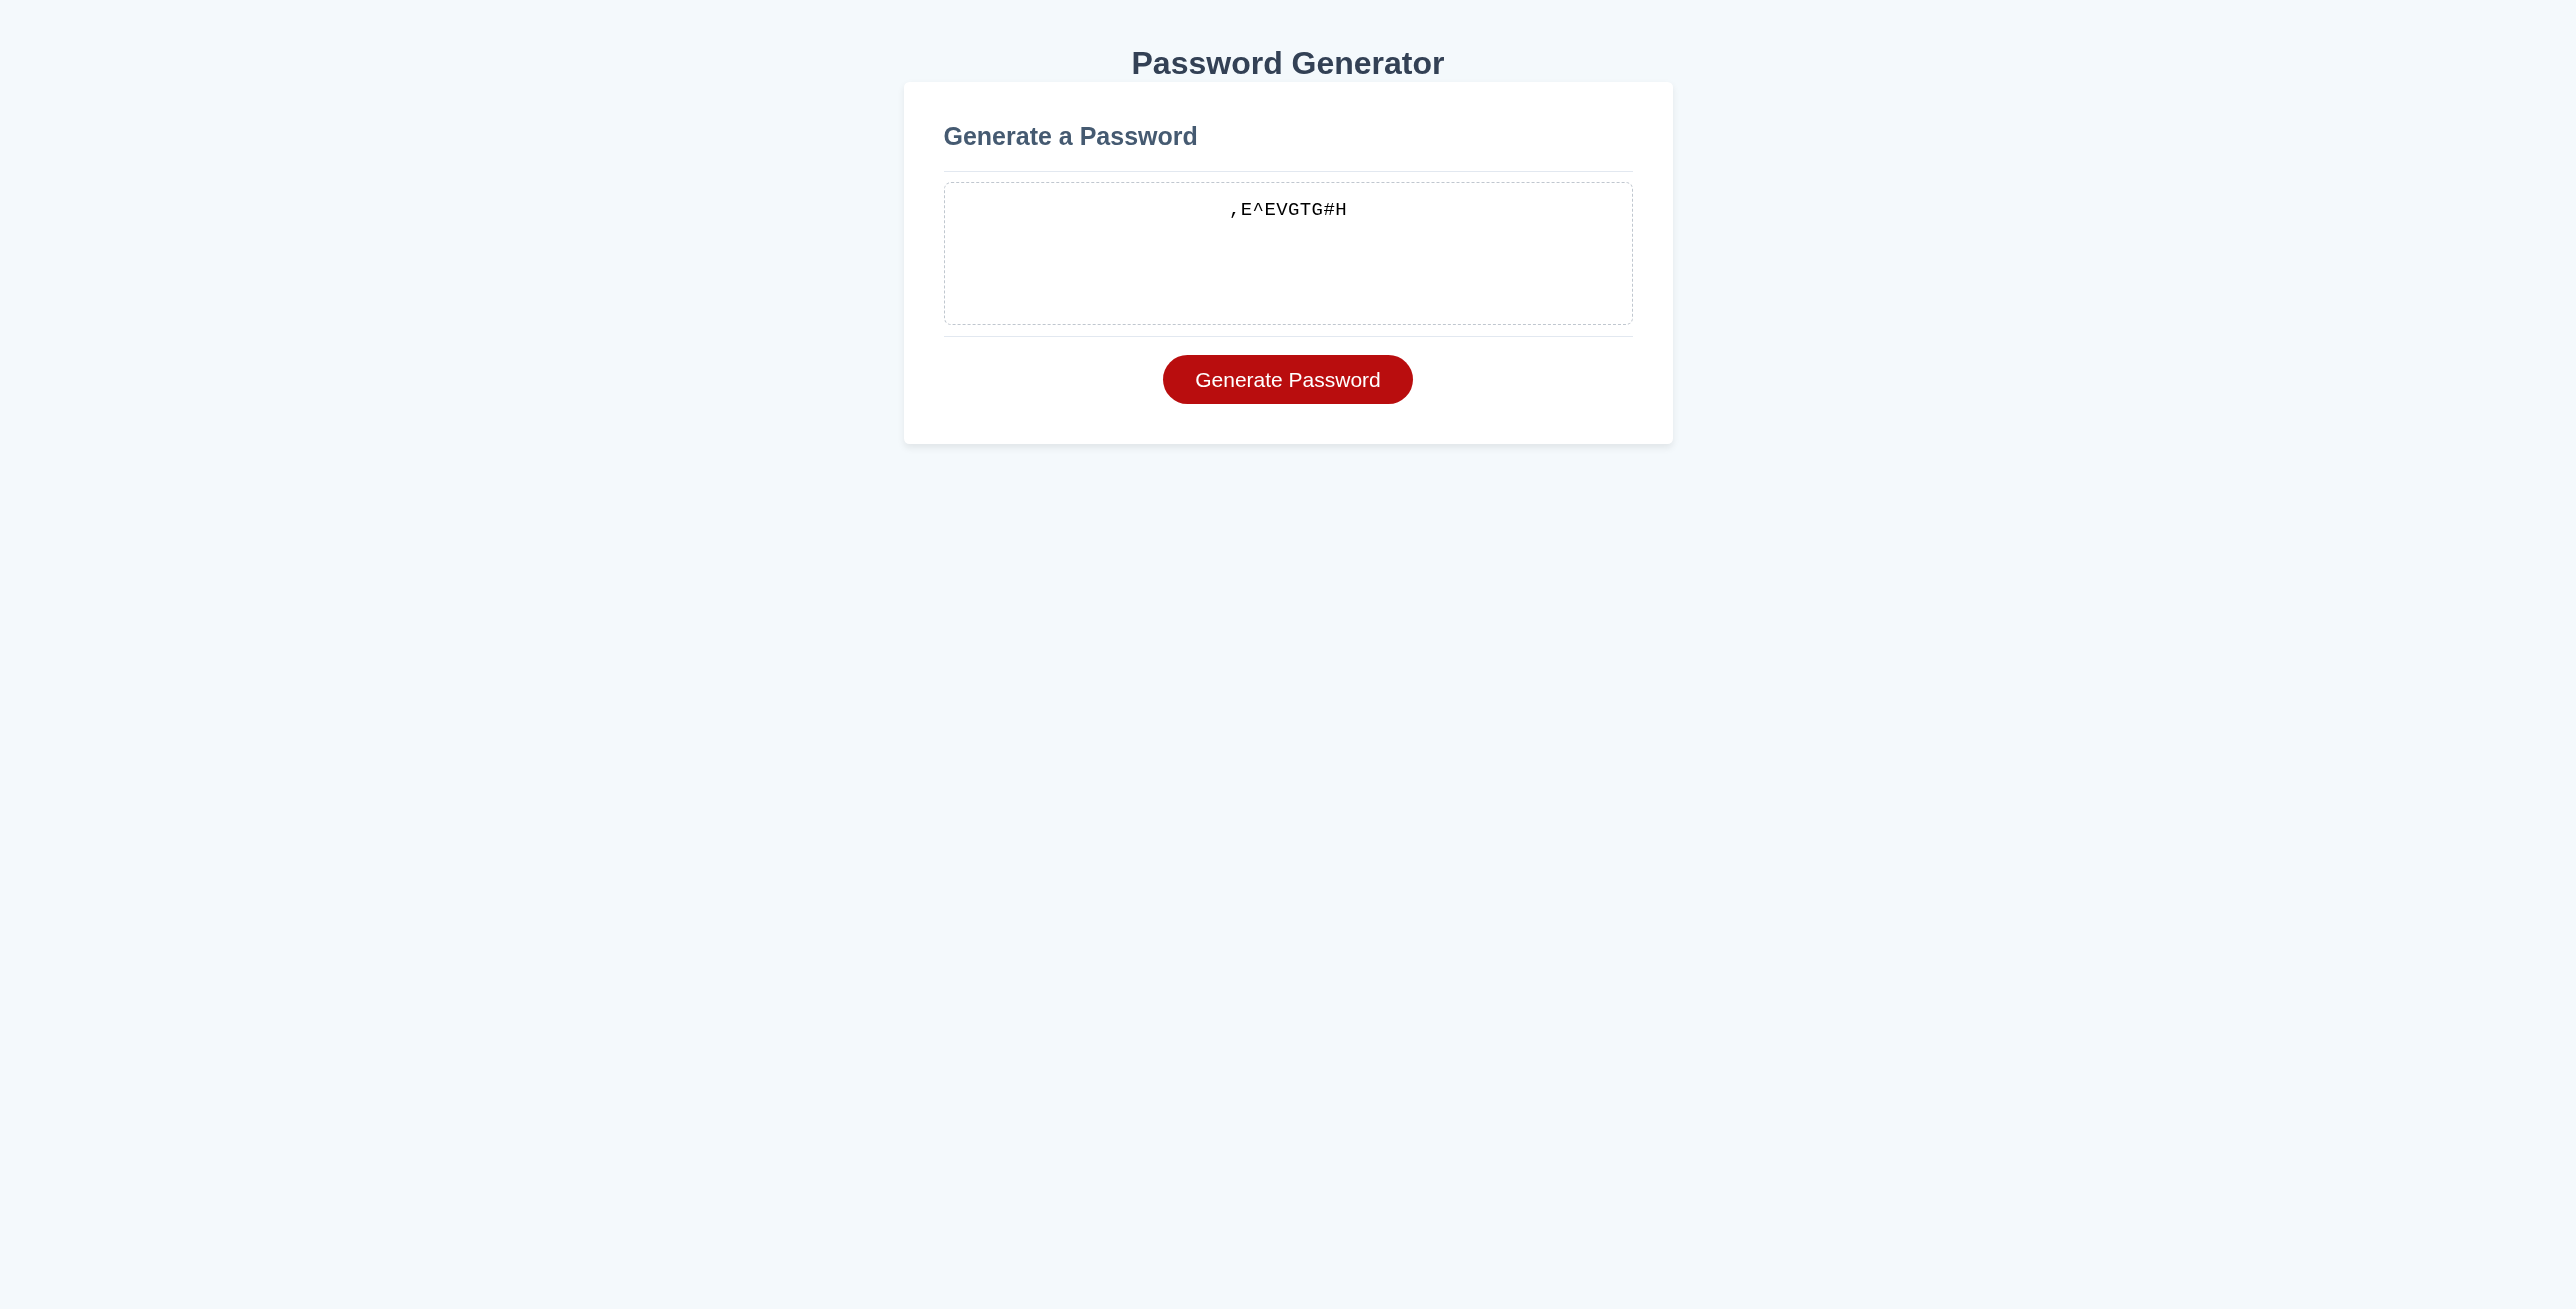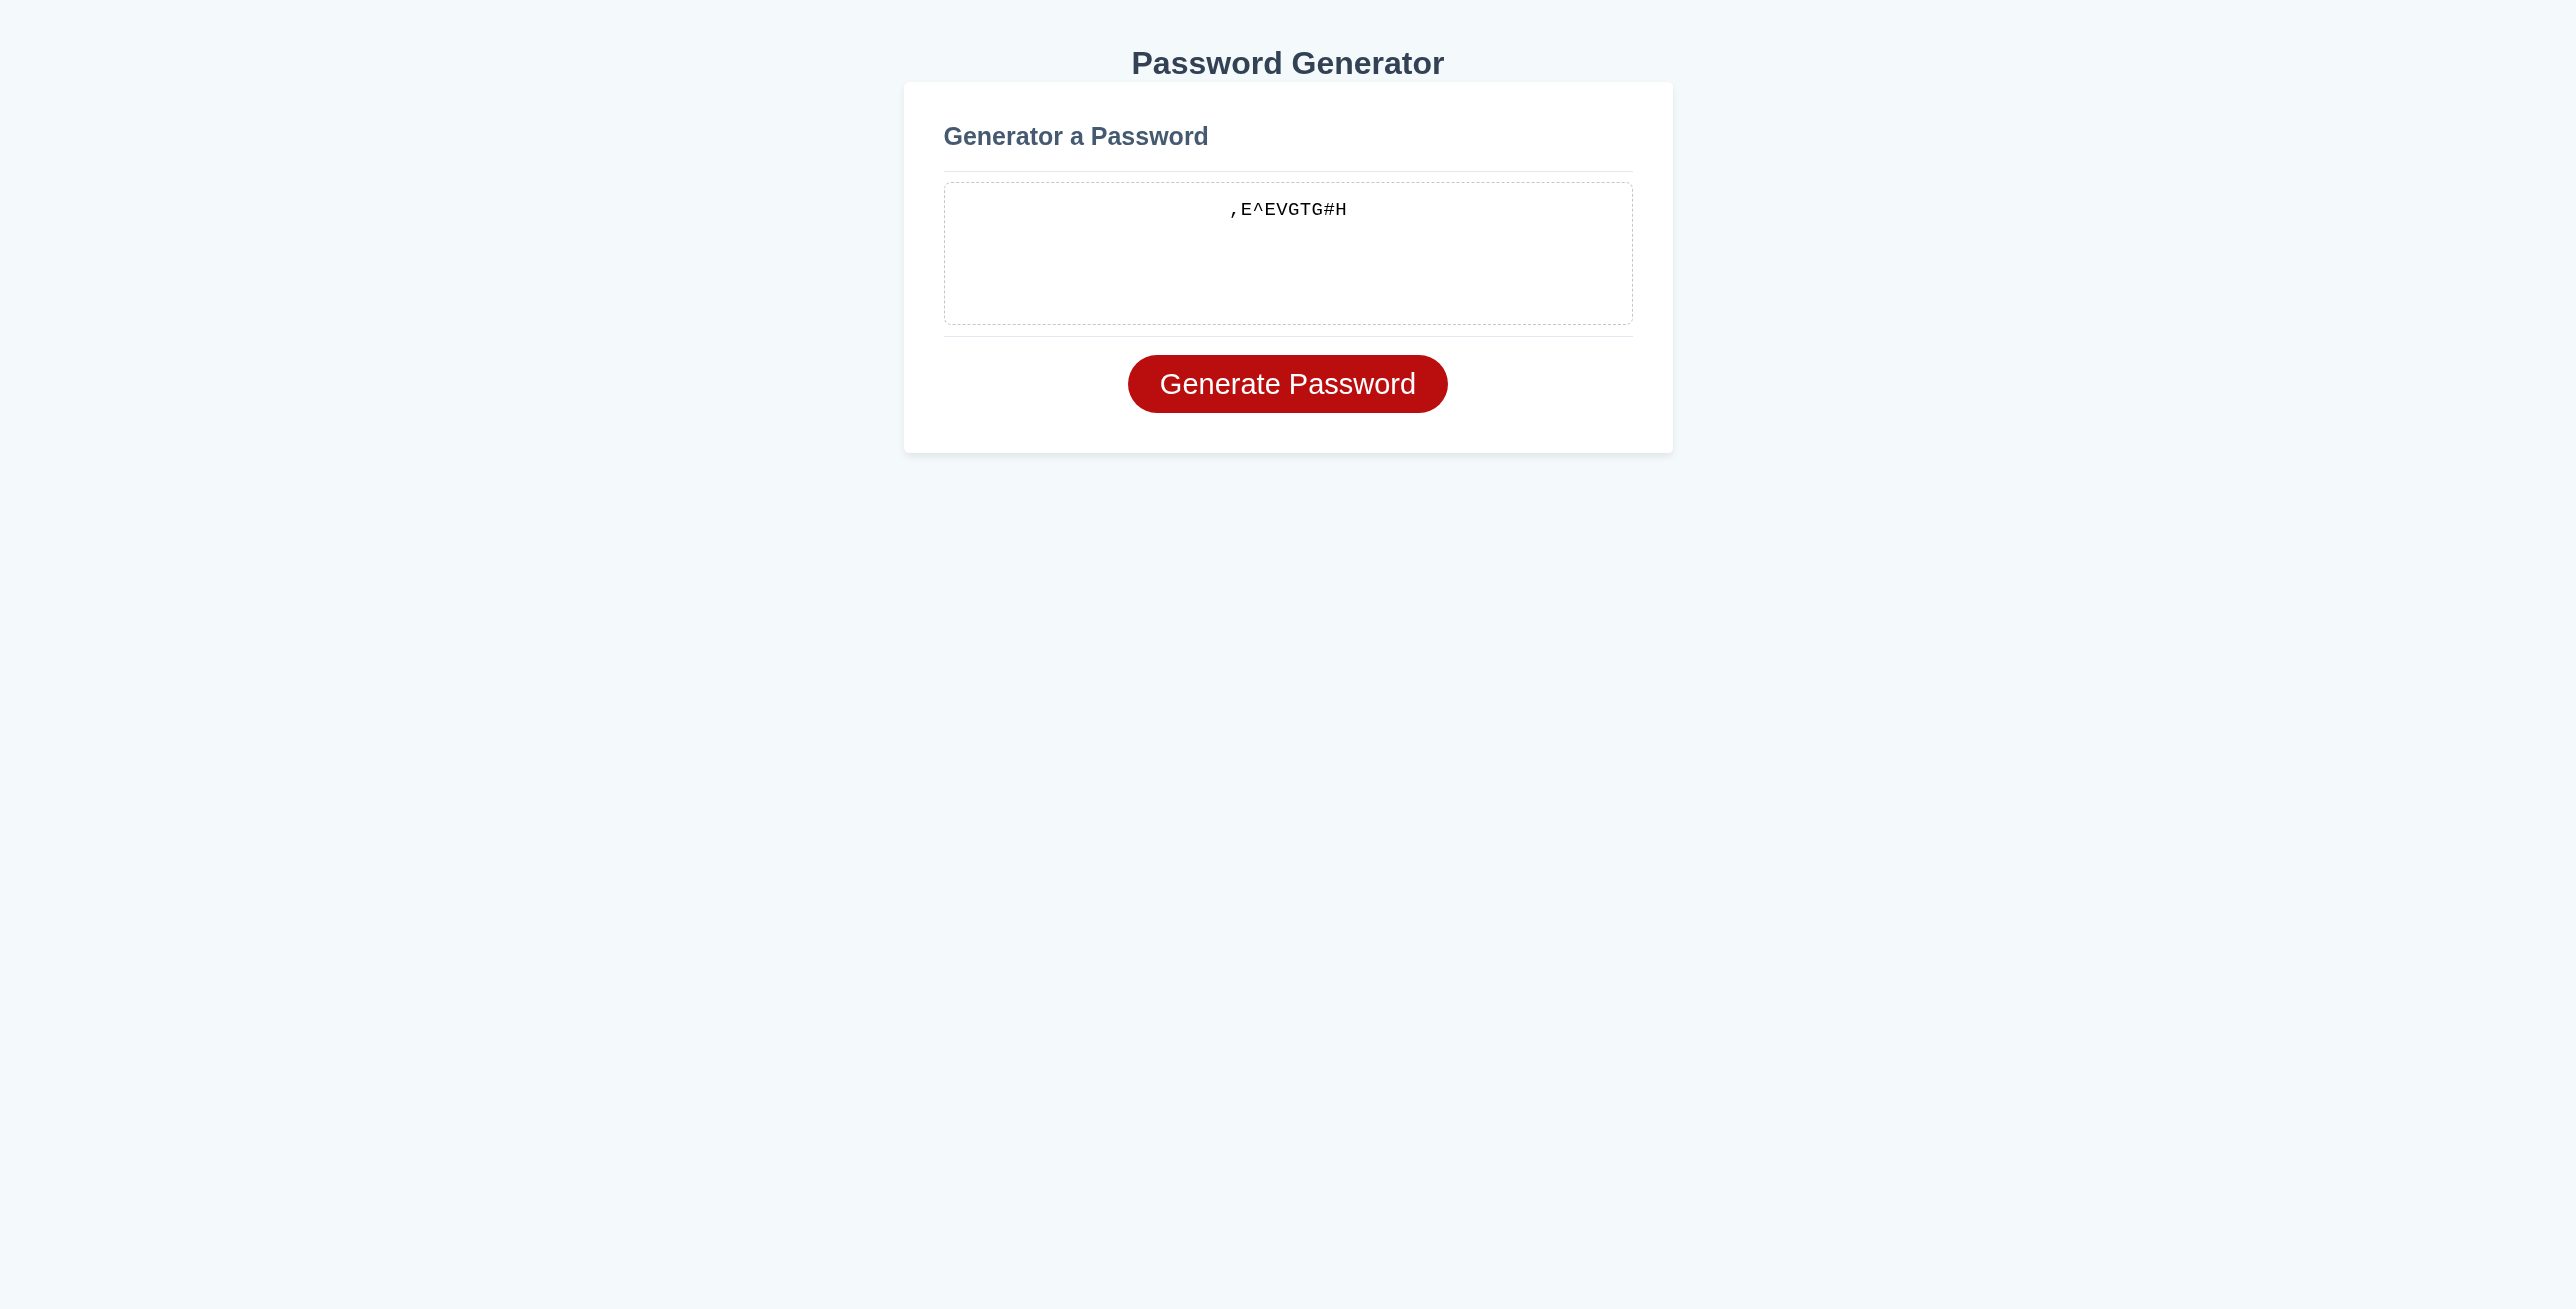--- a/index.html
+++ b/index.html
@@ -63,34 +63,34 @@
       margin-bottom: 18px;
     }
     .button-row {
       text-align: center;
     }
     .generate-btn {
       background-color: #b90d0e;
       color: #ffffff;
       border: none;
       border-radius: 894px;
-      font-size: 29px;
+      font-size: 21px;
       font-weight: 400;
       padding: 12.5px 32px;
       cursor: pointer;
     }
   </style>
 </head>
 <body>
 
 <div class="container">
   <h1 class="page-title">Password Generator</h1>
 
   <div class="card">
-    <h2 class="card-title">Generator a Password</h2>
+    <h2 class="card-title">Generate a Password</h2>
     <hr class="divider">
 
     <div class="password-box">
       <span class="password-output">,E^EVGTG#H</span>
     </div>
 
     <hr class="divider-bottom">
 
     <div class="button-row">
       <button class="generate-btn">Generate Password</button>

